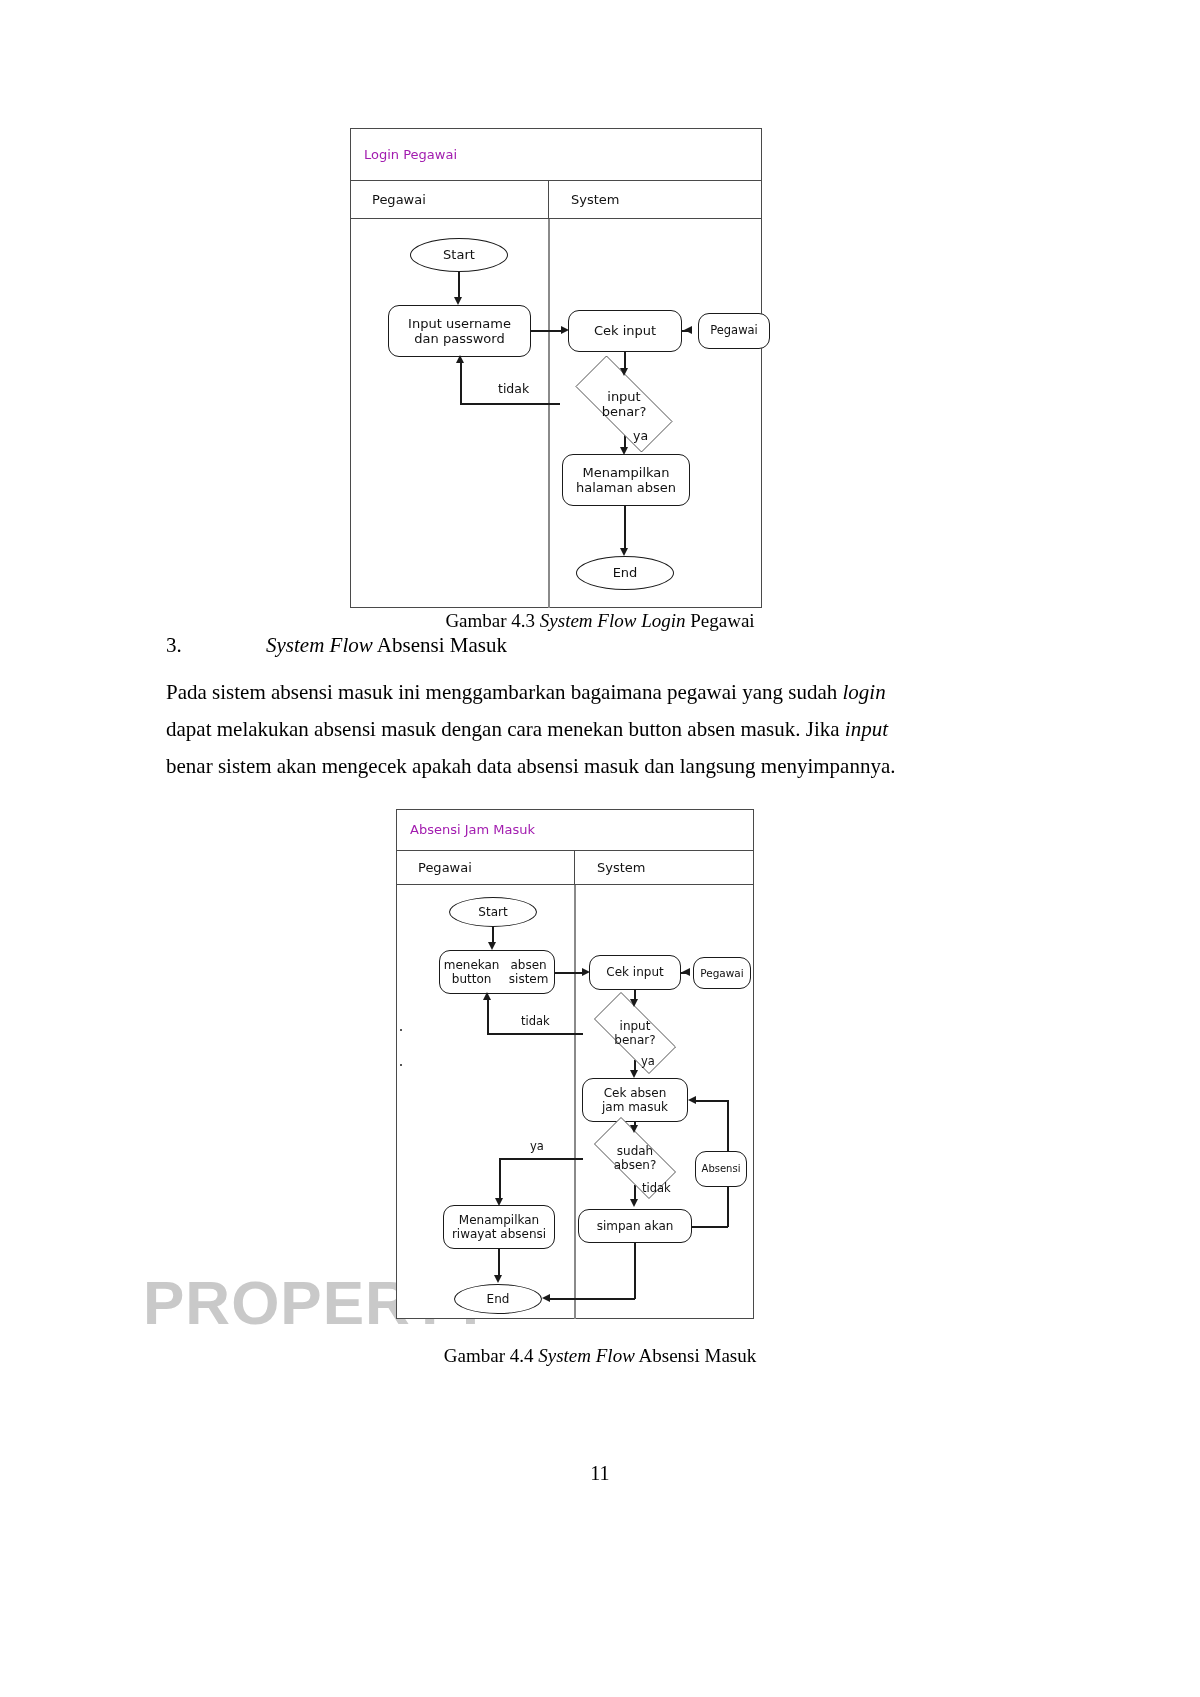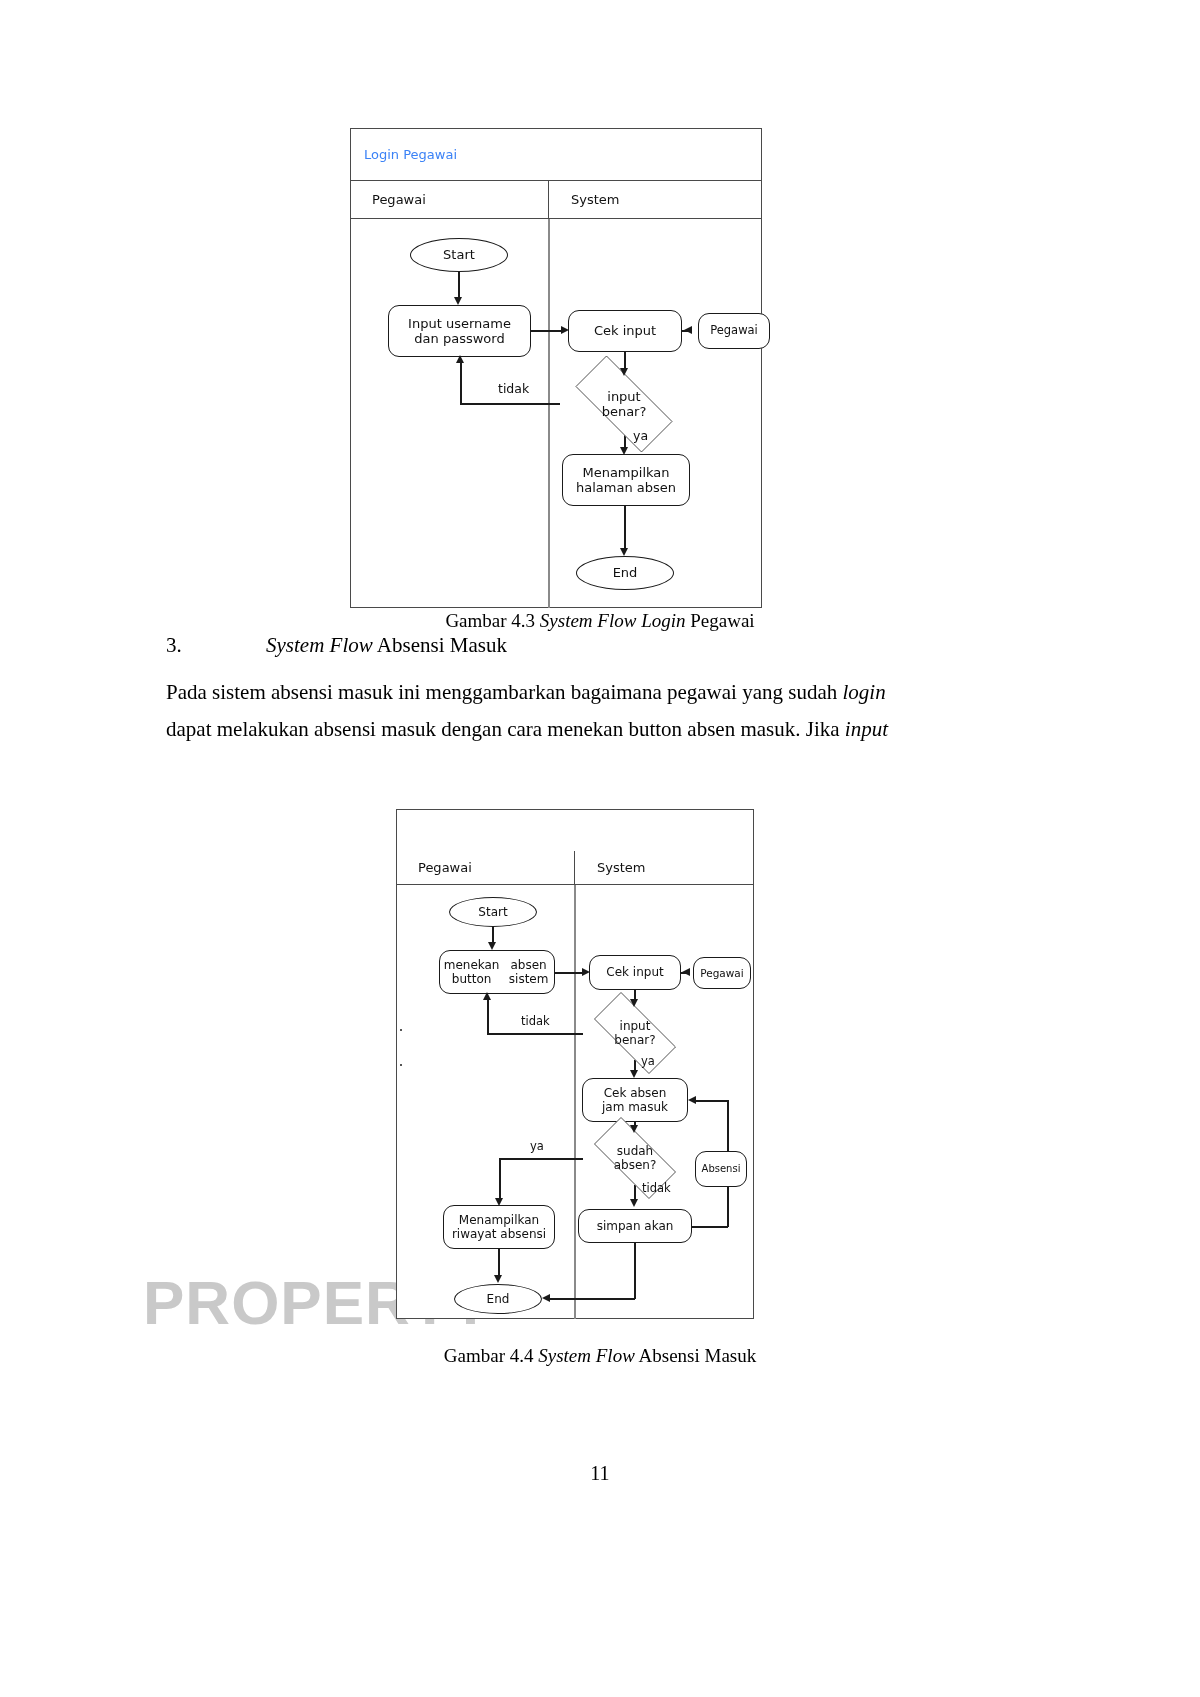--- a/index.html
+++ b/index.html
@@ -36,21 +36,21 @@
   .title-band {
     position:absolute; left:0; right:0; top:0;
     border-bottom:1.6px solid #4a4a4a;
     box-sizing:border-box;
     display:flex; align-items:center;
   }
   .title-band span {
     padding-left:14px;
     font-family:"DejaVu Sans", sans-serif;
     font-size:13px;
-    color:#3b82f6;
+    color:#a21caf;
   }
   .lane-head {
     position:absolute; left:0; right:0;
     border-bottom:1.6px solid #4a4a4a;
     box-sizing:border-box;
     display:flex;
   }
   .lane-head .cell {
     box-sizing:border-box;
     display:flex; align-items:center;
@@ -244,25 +244,31 @@
   <div class="heading" style="left:166px; top:633px;">
     <span class="num">3.</span><i>System Flow</i><span> Absensi Masuk</span>
   </div>
 
   <div class="para-line" style="left:166px; top:680px;">
     <span>Pada  sistem  absensi  masuk  ini  menggambarkan  bagaimana  pegawai  yang  sudah  </span><i>login</i>
   </div>
   <div class="para-line" style="left:166px; top:717px;">
     <span>dapat  melakukan  absensi  masuk  dengan  cara  menekan  button  absen  masuk.  Jika  </span><i>input</i>
   </div>
+  <div class="para-line" style="left:166px; top:754px;">
+    <span>benar sistem akan mengecek apakah data absensi masuk dan langsung menyimpannya.</span>
+  </div>
 
   <div class="diagram" style="left:396px; top:809px; width:358px; height:510px;">
 
     <div class="frame"></div>
 
+    <div class="title-band" style="height:42px;">
+      <span>Absensi Jam Masuk</span>
+    </div>
 
     <div class="lane-head" style="top:42px; height:34px;">
       <div class="cell" style="width:178px;">Pegawai</div>
       <div class="cell sep" style="flex:1;">System</div>
     </div>
 
     <div class="lane-divider" style="left:178px; top:76px; height:434px;"></div>
 
     <div class="node terminator" style="left:53px; top:88px; width:88px; height:30px; font-size:12px;">Start</div>
 

